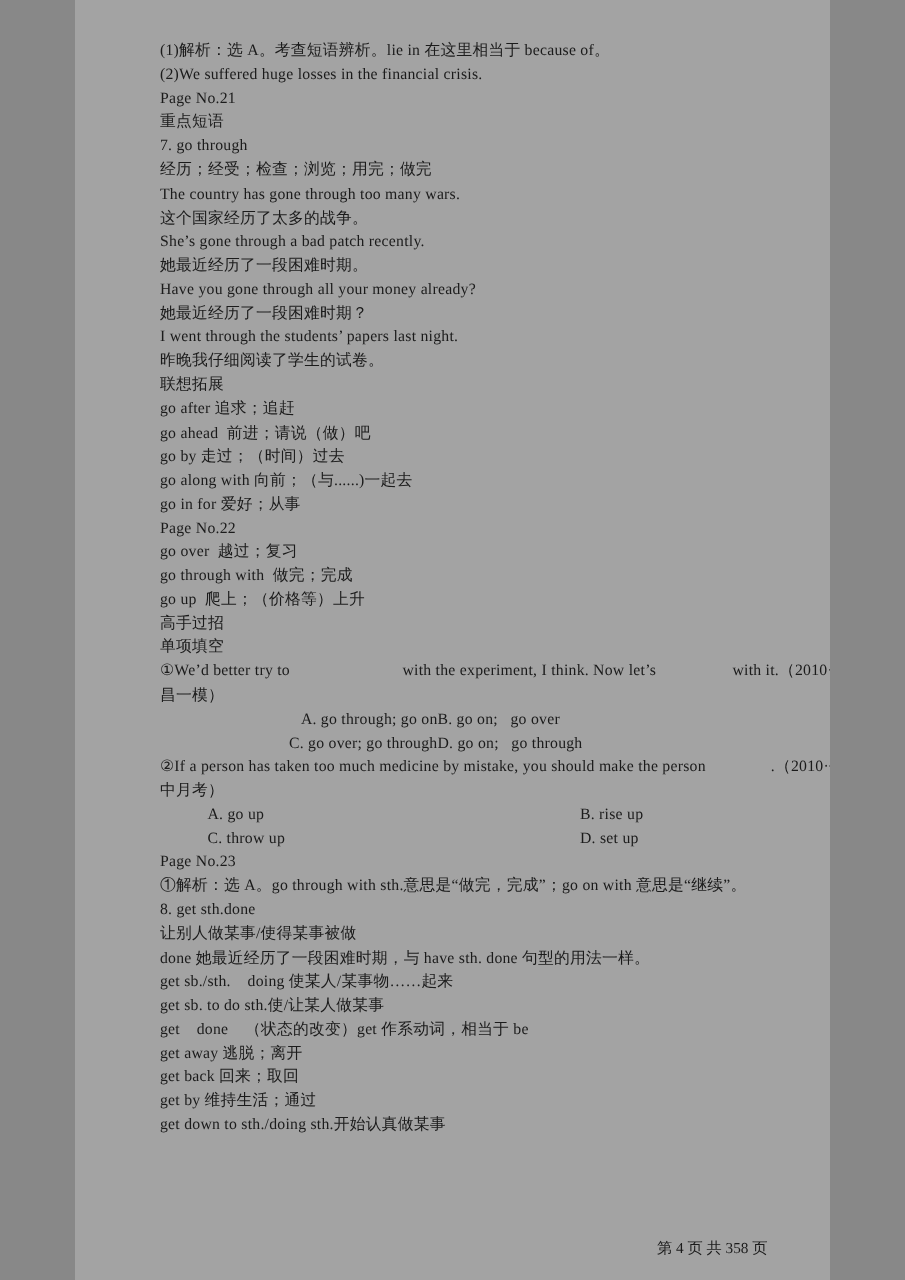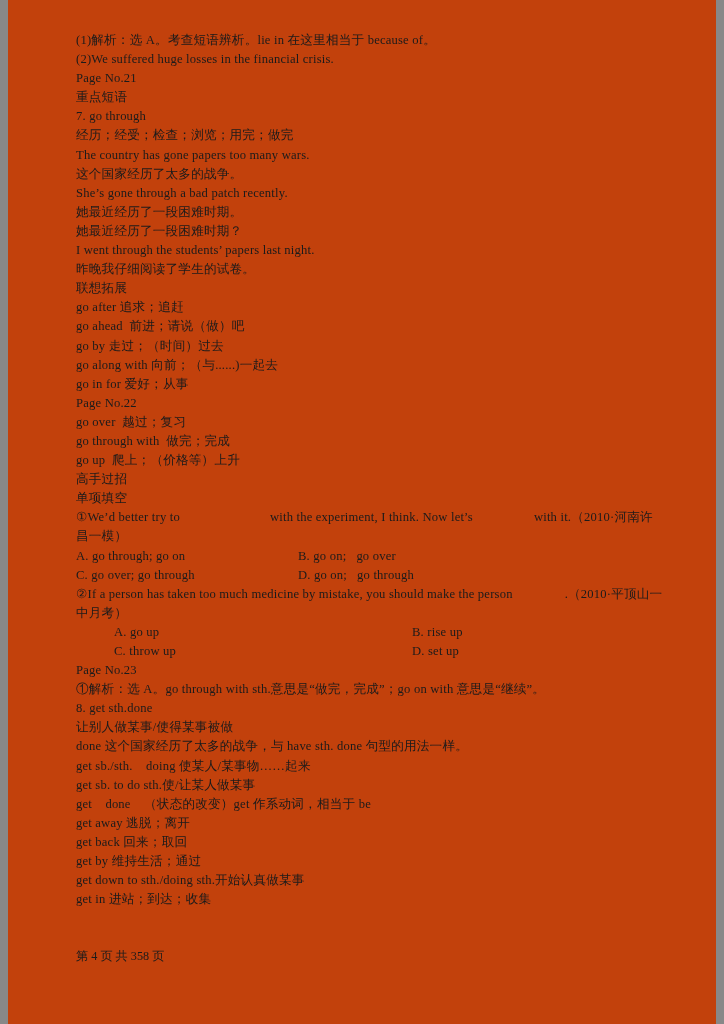--- a/index.html
+++ b/index.html
@@ -1,65 +1,66 @@
 <!DOCTYPE html>
 <html><head>
 <meta charset="utf-8">
 <style>
   html,body { margin:0; padding:0; background:#888; }
   .page {
     position:relative;
-    width:708px; height:1024px;
+    width:604px; height:1024px;
     margin:0 auto;
-    background:#c2410c;
+    background:#a3a3a3;
     color:#1b1b1b;
     font-family:"Liberation Serif","DejaVu Serif",serif;
     box-sizing:border-box;
     padding:31px 50px 0 68px;
     overflow:hidden;
   }
   .ln {
     font-size:12.6px;
     line-height:19.1px;
     white-space:pre-wrap;
     letter-spacing:0.2px;
   }
   .qline { white-space:nowrap; }
   .blank { display:inline-block; height:1px; vertical-align:baseline; }
   .b90 { width:90px; }
   .b61 { width:61px; }
   .b52 { width:52px; }
   .opts { display:flex; }
-  .optL1 { flex:0 0 auto; width:222px; }
+  .optL1 { flex:0 0 auto; width:222px;text-align:right; }
   .optL2 { flex:0 0 auto; width:298px;margin-left:38px; }
   .optR  { flex:0 0 auto; }
   .footer {
     position:absolute;
-    left:68px; right:50px; top:948px;
-    text-align:left;
+    left:68px; right:50px; top:990px;
+    text-align:right;
     font-size:12.2px;
     line-height:16px;
     white-space:pre-wrap;
   }
 </style>
 </head>
 <body>
 
 <div class="page">
 
   <div class="ln">(1)解析：选 A。考查短语辨析。lie in 在这里相当于 because of。</div>
   <div class="ln">(2)We suffered huge losses in the financial crisis.</div>
   <div class="ln">Page No.21</div>
   <div class="ln">重点短语</div>
   <div class="ln">7. go through</div>
   <div class="ln">经历；经受；检查；浏览；用完；做完</div>
-  <div class="ln">The country has gone papers too many wars.</div>
+  <div class="ln">The country has gone through too many wars.</div>
   <div class="ln">这个国家经历了太多的战争。</div>
   <div class="ln">She’s gone through a bad patch recently.</div>
   <div class="ln">她最近经历了一段困难时期。</div>
+  <div class="ln">Have you gone through all your money already?</div>
   <div class="ln">她最近经历了一段困难时期？</div>
   <div class="ln">I went through the students’ papers last night.</div>
   <div class="ln">昨晚我仔细阅读了学生的试卷。</div>
   <div class="ln">联想拓展</div>
   <div class="ln">go after 追求；追赶</div>
   <div class="ln">go ahead  前进；请说（做）吧</div>
   <div class="ln">go by 走过；（时间）过去</div>
   <div class="ln">go along with 向前；（与......)一起去</div>
   <div class="ln">go in for 爱好；从事</div>
   <div class="ln">Page No.22</div>
@@ -92,24 +93,23 @@
   </div>
   <div class="ln opts">
     <span class="optL2">C. throw up</span>
     <span class="optR">D. set up</span>
   </div>
 
   <div class="ln">Page No.23</div>
   <div class="ln">①解析：选 A。go through with sth.意思是“做完，完成”；go on with 意思是“继续”。</div>
   <div class="ln">8. get sth.done</div>
   <div class="ln">让别人做某事/使得某事被做</div>
-  <div class="ln">done 这个国家经历了太多的战争，与 have sth. done 句型的用法一样。</div>
+  <div class="ln">done 她最近经历了一段困难时期，与 have sth. done 句型的用法一样。</div>
   <div class="ln">get sb./sth.    doing 使某人/某事物……起来</div>
   <div class="ln">get sb. to do sth.使/让某人做某事</div>
   <div class="ln">get    done    （状态的改变）get 作系动词，相当于 be</div>
   <div class="ln">get away 逃脱；离开</div>
   <div class="ln">get back 回来；取回</div>
   <div class="ln">get by 维持生活；通过</div>
   <div class="ln">get down to sth./doing sth.开始认真做某事</div>
-  <div class="ln">get in 进站；到达；收集</div>
 
   <div class="footer">第 4 页 共 358 页</div>
 </div>
 
 </body></html>

